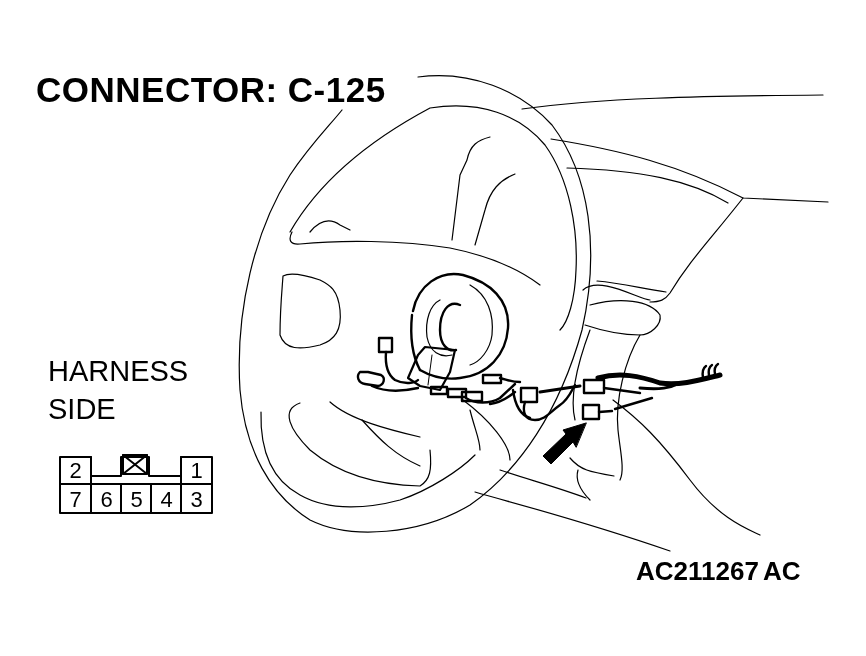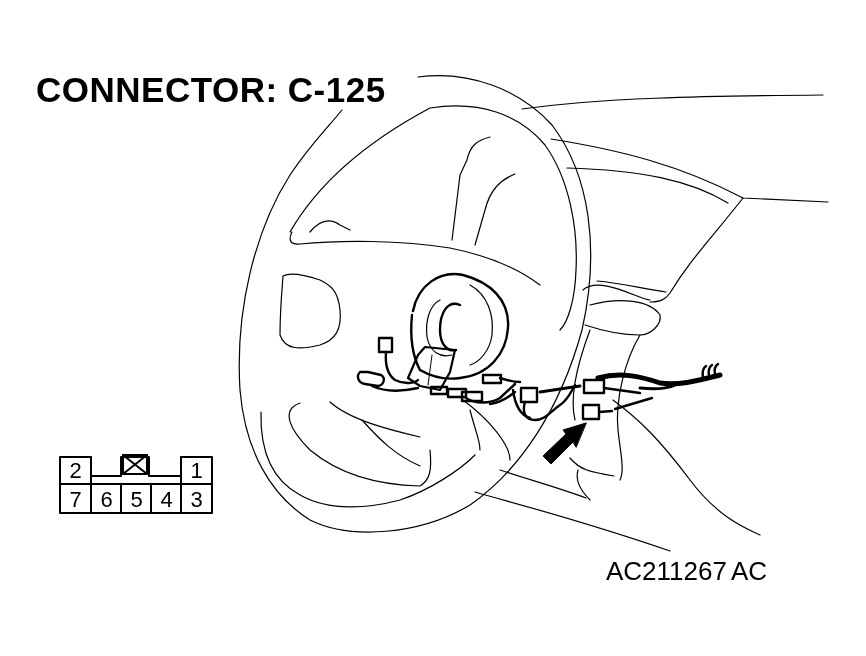--- a/index.html
+++ b/index.html
@@ -1,30 +1,32 @@
 <!DOCTYPE html>
 <html><head>
   <meta charset="utf-8">
   <style>
     html, body { margin: 0; padding: 0; background: #ffffff; }
     body { width: 866px; height: 656px; position: relative; overflow: hidden; font-family: "Liberation Sans", sans-serif; color: #000; }
     .title { position: absolute; left: 36px; top: 70px; font-size: 35px; font-weight: bold; letter-spacing: 0.5px; line-height: 40px; white-space: nowrap; }
     .harness-label { position: absolute; left: 48px; top: 352px; font-size: 29px; line-height: 38px; }
-    .fig-code { position: absolute; left: 606px; top: 555px; font-size: 26px; font-weight: normal; line-height: 32px; white-space: nowrap; }
+    .fig-code { position: absolute; left: 636px; top: 555px; font-size: 26px; font-weight: bold; line-height: 32px; white-space: nowrap; }
     .fig-code span + span { margin-left: 4px; }
     svg.drawing { position: absolute; left: 0; top: 0; }
     .pin { position: absolute; font-size: 22px; line-height: 26px; text-align: center; width: 31px; }
     .connector { position: absolute; left: 0; top: 0; width: 866px; height: 656px; pointer-events: none; }
   </style>
 </head>
 <body>
 
 <div class="title">CONNECTOR: C-125</div>
 
 <div class="harness-label">
+  <div>HARNESS</div>
+  <div>SIDE</div>
 </div>
 
 <div class="fig-code">
   <span>AC211267</span><span>AC</span>
 </div>
 
 <svg class="drawing" width="866" height="656" viewBox="0 0 866 656" fill="none" stroke="#000" stroke-linecap="round" stroke-linejoin="round">
 
   <g stroke-width="1.2">
     <path d="M522 109 C600 98 700 96 823 95"></path>

